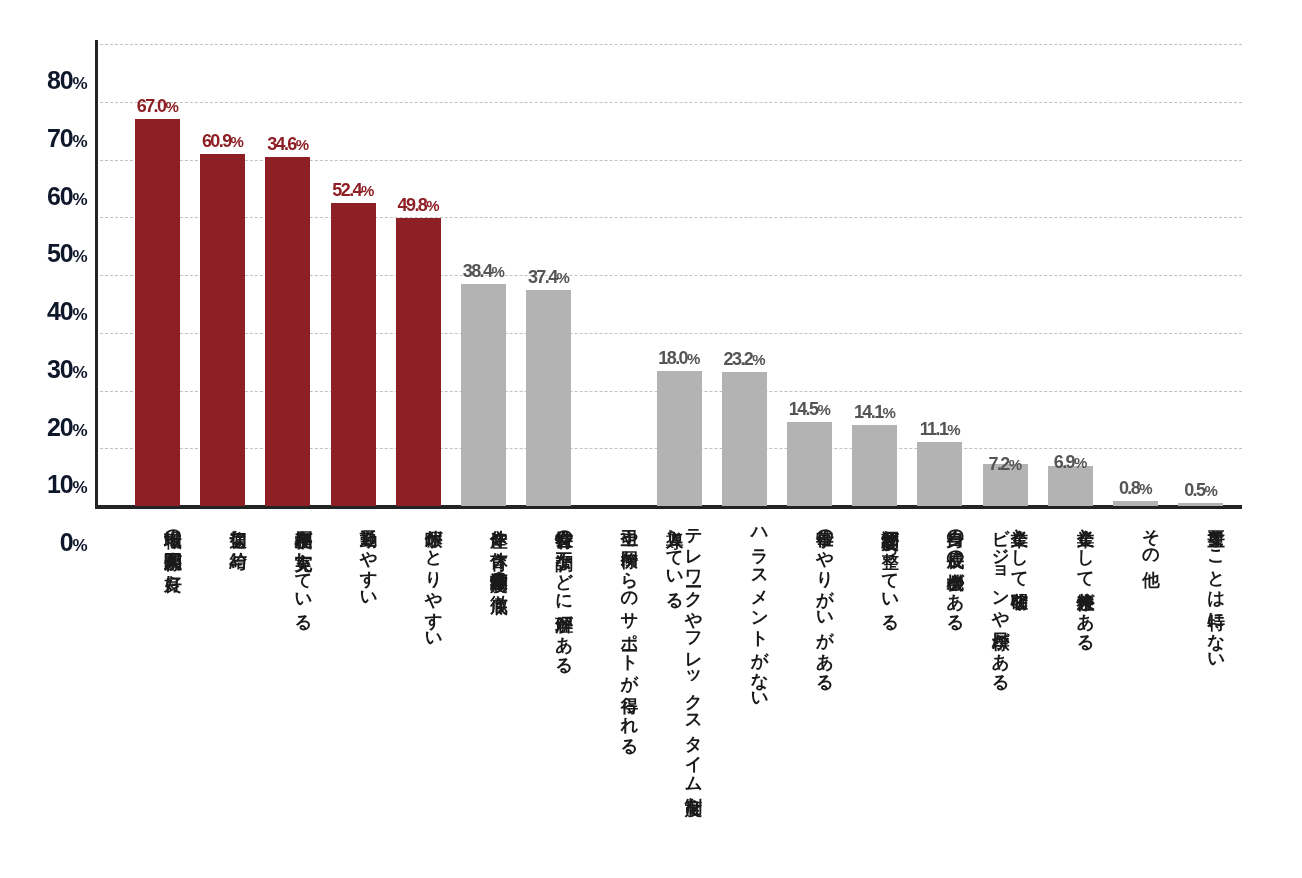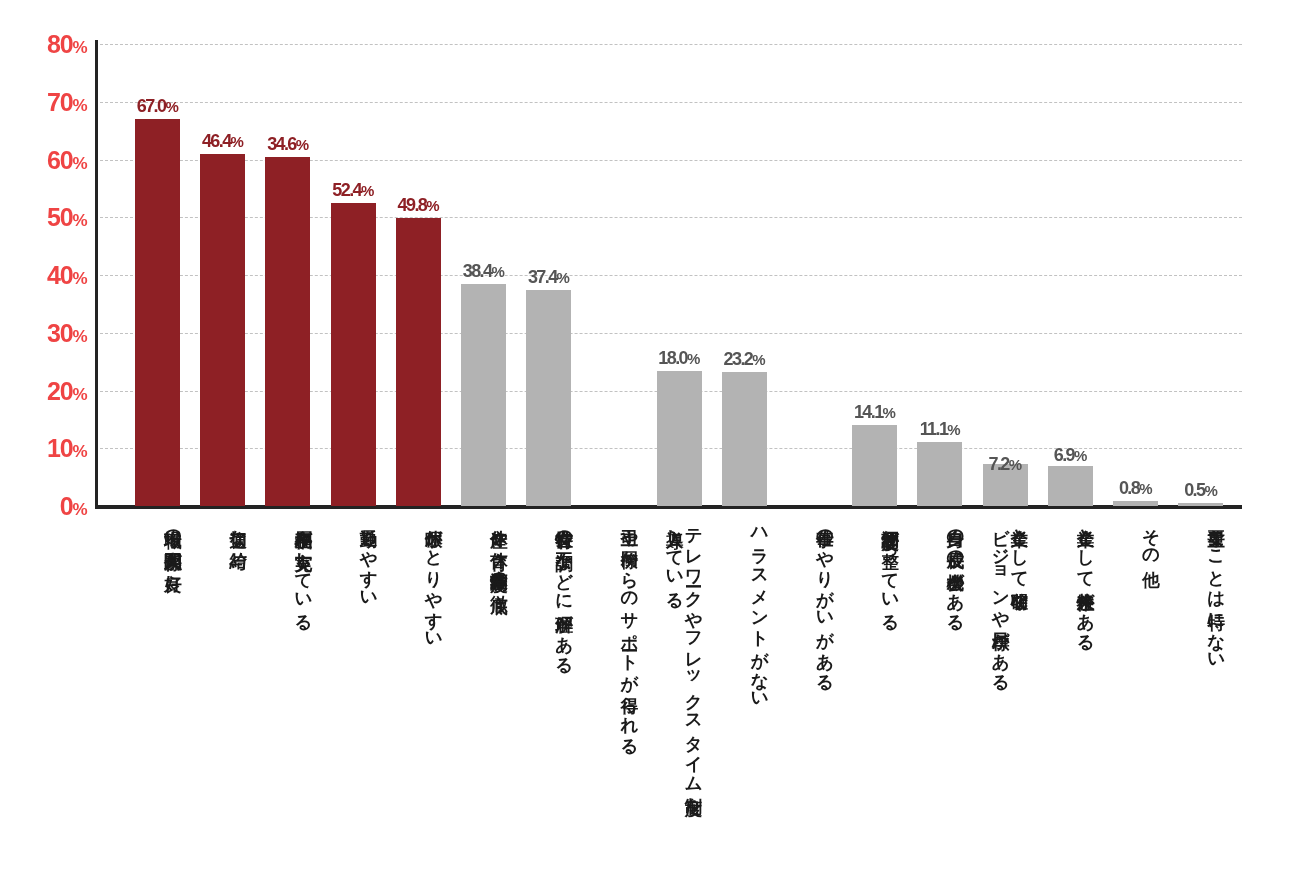--- a/index.html
+++ b/index.html
@@ -44,21 +44,22 @@
     background:#232323;
   }
 
   .ytick{
     position:absolute;
     right:1215px;           
     width:80px;
     text-align:right;
     white-space:nowrap;
     transform:translateY(-50%);
-    color:#ef4444;
+    color:#0f172a;
+    margin-top:36px;
   }
   .ytick .num{
     font-size:25px;
     font-weight:bold;
     letter-spacing:-1.2px;
     font-family:"Liberation Sans","DejaVu Sans",sans-serif;
   }
   .ytick .pct{
     font-size:17px;
     font-weight:bold;
@@ -211,21 +212,21 @@
       <div class="cat-label" style="width: 46px; left: 1178.2px;">
         <div class="cat-col">重要なことは特にない</div>
       </div>
     </div>
 <div class="bar-slot" style="left: 135px; bottom: 372px; height: 430.925px;">
       <div class="bar red" style="height: 386.925px;"></div>
       <div class="bar-label red" style="bottom: 390.925px;"><span class="num">67.0</span><span class="pct">%</span></div>
     </div>
     <div class="bar-slot" style="left: 200.2px; bottom: 372px; height: 395.697px;">
       <div class="bar red" style="height: 351.697px;"></div>
-      <div class="bar-label red" style="bottom: 355.697px;"><span class="num">46.4</span><span class="pct">%</span></div>
+      <div class="bar-label red" style="bottom: 355.697px;"><span class="num">60.9</span><span class="pct">%</span></div>
     </div>
     <div class="bar-slot" style="left: 265.4px; bottom: 372px; height: 392.81px;">
       <div class="bar red" style="height: 348.81px;"></div>
       <div class="bar-label red" style="bottom: 352.81px;"><span class="num">34.6</span><span class="pct">%</span></div>
     </div>
     <div class="bar-slot" style="left: 330.6px; bottom: 372px; height: 346.61px;">
       <div class="bar red" style="height: 302.61px;"></div>
       <div class="bar-label red" style="bottom: 306.61px;"><span class="num">52.4</span><span class="pct">%</span></div>
     </div>
     <div class="bar-slot" style="left: 395.8px; bottom: 372px; height: 331.595px;">
@@ -241,35 +242,39 @@
       <div class="bar-label gray" style="bottom: 219.985px;"><span class="num">37.4</span><span class="pct">%</span></div>
     </div>
     <div class="bar-slot" style="left: 656.6px; bottom: 372px; height: 179.135px;">
       <div class="bar gray" style="height: 135.135px;"></div>
       <div class="bar-label gray" style="bottom: 139.135px;"><span class="num">18.0</span><span class="pct">%</span></div>
     </div>
     <div class="bar-slot" style="left: 721.8px; bottom: 372px; height: 177.98px;">
       <div class="bar gray" style="height: 133.98px;"></div>
       <div class="bar-label gray" style="bottom: 137.98px;"><span class="num">23.2</span><span class="pct">%</span></div>
     </div>
+    <div class="bar-slot" style="left: 787px; bottom: 372px; height: 127.737px;">
+      <div class="bar gray" style="height: 83.7375px;"></div>
+      <div class="bar-label gray" style="bottom: 87.7375px;"><span class="num">14.5</span><span class="pct">%</span></div>
+    </div>
     <div class="bar-slot" style="left: 852.2px; bottom: 372px; height: 125.427px;">
       <div class="bar gray" style="height: 81.4275px;"></div>
       <div class="bar-label gray" style="bottom: 85.4275px;"><span class="num">14.1</span><span class="pct">%</span></div>
     </div>
     <div class="bar-slot" style="left: 917.4px; bottom: 372px; height: 108.103px;">
       <div class="bar gray" style="height: 64.1025px;"></div>
       <div class="bar-label gray" style="bottom: 68.1025px;"><span class="num">11.1</span><span class="pct">%</span></div>
     </div>
     <div class="bar-slot" style="left: 982.6px; bottom: 372px; height: 85.58px;">
       <div class="bar gray" style="height: 41.58px;"></div>
       <div class="bar-label gray" style="bottom: 33px;"><span class="num">7.2</span><span class="pct">%</span></div>
     </div>
     <div class="bar-slot" style="left: 1047.8px; bottom: 372px; height: 83.8475px;">
       <div class="bar gray" style="height: 39.8475px;"></div>
-      <div class="bar-label gray" style="bottom: 42px;"><span class="num">6.9</span><span class="pct">%</span></div>
+      <div class="bar-label gray" style="bottom: 35px;"><span class="num">6.9</span><span class="pct">%</span></div>
     </div>
     <div class="bar-slot" style="left: 1113px; bottom: 372px; height: 48.62px;">
       <div class="bar gray" style="height: 4.62px;"></div>
       <div class="bar-label gray" style="bottom: 8.62px;"><span class="num">0.8</span><span class="pct">%</span></div>
     </div>
     <div class="bar-slot" style="left: 1178.2px; bottom: 372px; height: 47px;">
       <div class="bar gray" style="height: 3px;"></div>
       <div class="bar-label gray" style="bottom: 7px;"><span class="num">0.5</span><span class="pct">%</span></div>
     </div>
   </div>

